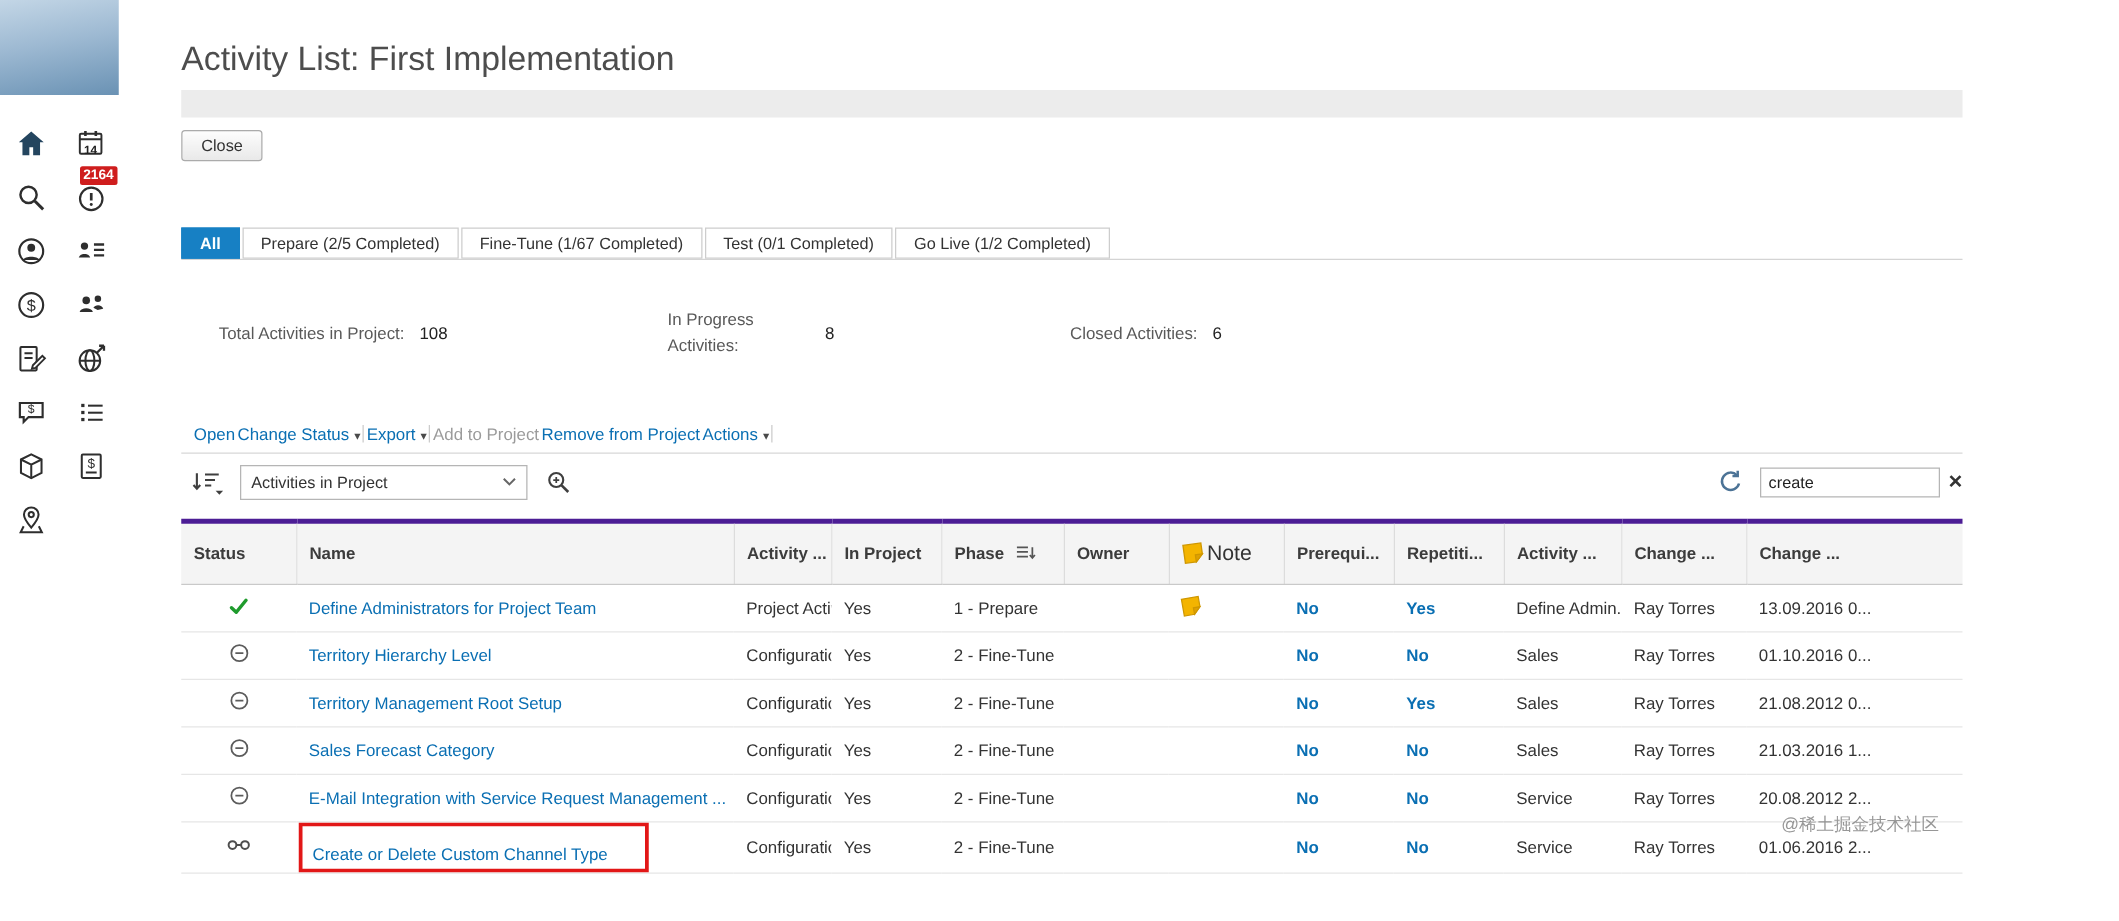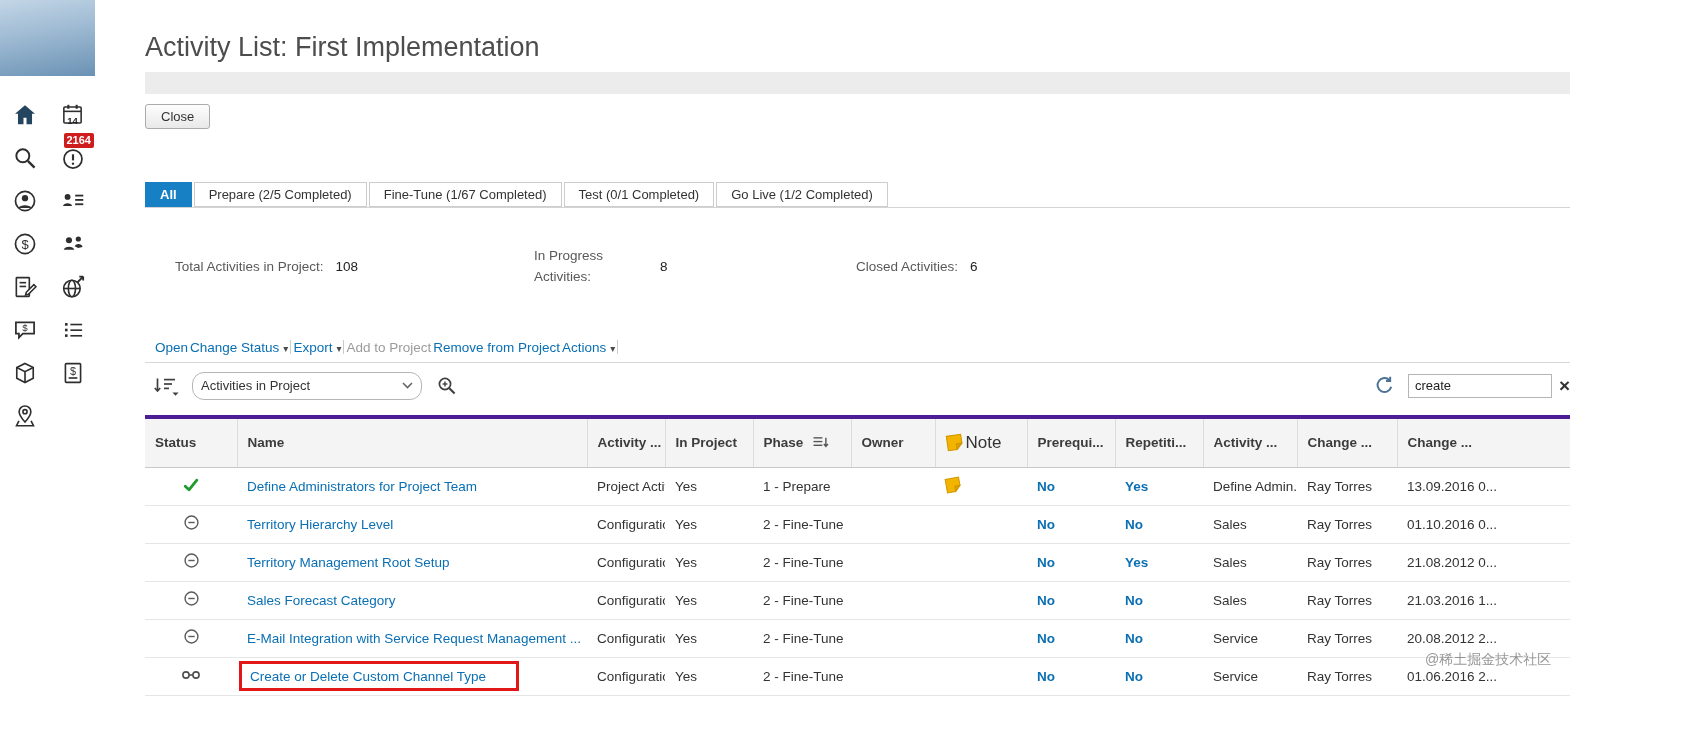--- a/index.html
+++ b/index.html
@@ -36,39 +36,39 @@
   .toolbar{margin-top:52px;display:flex;align-items:center;gap:2px;font-size:13.5px;padding-left:10px;}
   .tlink{color:#0a6fb3;font-weight:400;cursor:pointer;white-space:nowrap;}
   .tlink.plain{font-weight:400;}
   .tlink.disabled{color:#9b9b9b;font-weight:400;cursor:default;}
   .caret{color:#4a4a4a;font-size:10px;margin-left:4px;}
   .sep{width:1px;height:14px;background:#ccc;}
   .toolbar-divider{margin-top:7px;height:1px;background:#d8d8d8;}
 
   .filter-row{margin-top:8px;display:flex;align-items:center;padding-left:7px;height:30px;}
   .icon-btn{cursor:pointer;display:flex;align-items:center;}
-  .scope-select{margin-left:13px;width:212px;height:26px;border:1px solid #b5b5b5;border-radius:12px;background:#fff;display:flex;align-items:center;justify-content:space-between;padding:0 8px;font-size:13px;color:#333;cursor:pointer;}
+  .scope-select{margin-left:13px;width:212px;height:26px;border:1px solid #b5b5b5;border-radius:0;background:#fff;display:flex;align-items:center;justify-content:space-between;padding:0 8px;font-size:13px;color:#333;cursor:pointer;}
   .magnify{margin-left:14px;}
   .frspace{flex:1;}
   .refresh{margin-right:13px;}
   .search-input{width:130px;height:20px;border:1px solid #b5b5b5;padding:1px 6px;font-size:13px;color:#222;font-family:inherit;}
   .clear-x{margin-left:7px;font-size:19px;font-weight:700;color:#333;cursor:pointer;line-height:1;}
 
   
   table.grid{margin-top:14px;border-collapse:collapse;table-layout:fixed;width:1425px;}
   .grid th{background:#f4f4f4;border-top:4px solid #4c1d95;border-bottom:1px solid #c9c9c9;border-right:1px solid #dcdcdc;font-size:13.5px;font-weight:700;color:#3c3c3c;text-align:left;padding:0 10px;height:48px;cursor:pointer;white-space:nowrap;overflow:hidden;}
   .grid th:last-child{border-right:none;}
   .grid td{height:37px;border-bottom:1px solid #e6e6e6;font-size:13.5px;color:#333;padding:0 10px;white-space:nowrap;overflow:hidden;}
   .th-flex{display:flex;align-items:center;gap:9px;}
   .note-text{font-size:17px;font-weight:400;color:#333;}
   .c-status{text-align:center;}
   .link{color:#0a6fb3;text-decoration:none;cursor:pointer;}
   .yn{color:#0a6fb3;font-weight:700;text-decoration:none;cursor:pointer;}
   .muted{color:#9a9a9a;}
-  .red-box{display:inline-block;border:3px solid #e21717;padding:5px 8px 4px;margin-left:-8px;min-width:258px;}
+  .red-box{display:inline-block;border:3px solid #e21717;padding:15px 8px 4px;margin-left:-8px;min-width:258px;}
 
   .watermark{position:absolute;left:1425px;top:651px;font-size:14px;color:rgba(125,125,125,0.8);z-index:5;white-space:nowrap;}
 </style>
 </head>
 <body>
 
 <div class="screen">
 
   <aside class="sidebar">
     <div class="corner"></div>

